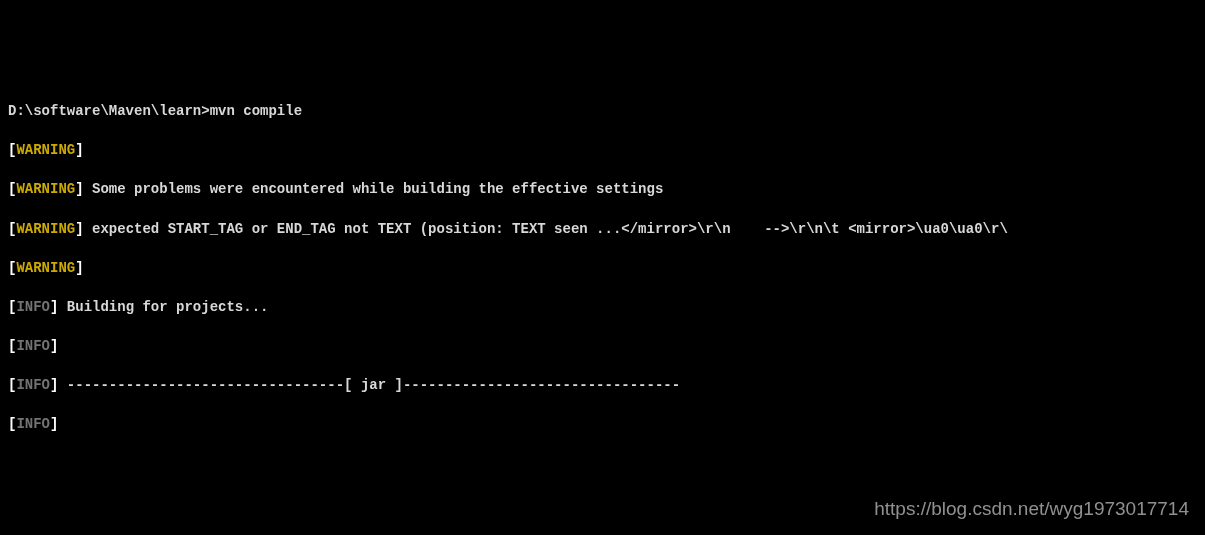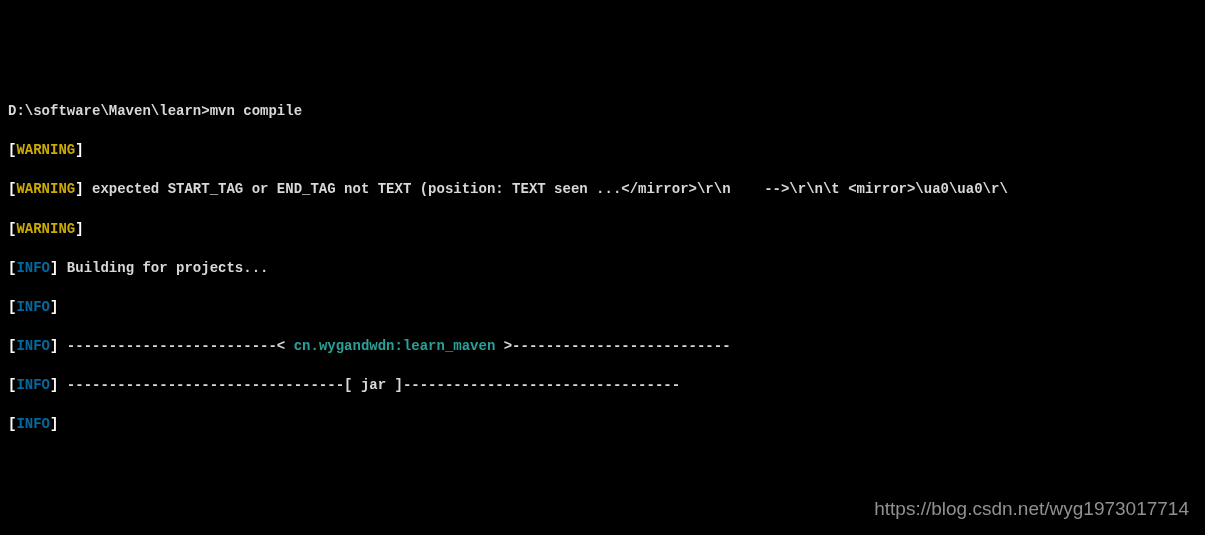--- a/index.html
+++ b/index.html
@@ -19,46 +19,46 @@
       overflow: hidden;
       position: relative;
       white-space: pre;
     }
     .line {
       display: block;
       font-weight: bold;
     }
     .bracket { color: #fff; }
     .warning { color: #ccaa00; }
-    .info { color: #0369a1; }
+    .info { color: #737373; }
     .white { color: #d8d8d8; }
     .teal { color: #2aa198; }
     .watermark {
       position: absolute;
       bottom: 12px;
       right: 16px;
       color: #aaa;
       font-family: Arial, sans-serif;
       font-size: 19px;
       opacity: 0.85;
     }
   </style>
 </head>
 <body>
 
 
 
 <div>
 <span class="line"><span class="white">D:\software\Maven\learn&gt;mvn compile</span></span>
 <span class="line"><span class="bracket">[</span><span class="warning">WARNING</span><span class="bracket">]</span></span>
+<span class="line"><span class="bracket">[</span><span class="warning">WARNING</span><span class="bracket">] </span><span class="white">Some problems were encountered while building the effective settings</span></span>
 <span class="line"><span class="bracket">[</span><span class="warning">WARNING</span><span class="bracket">] </span><span class="white">expected START_TAG or END_TAG not TEXT (position: TEXT seen ...&lt;/mirror&gt;\r\n    --&gt;\r\n\t &lt;mirror&gt;\ua0\ua0\r\</span></span>
 <span class="line"><span class="bracket">[</span><span class="warning">WARNING</span><span class="bracket">]</span></span>
 <span class="line"><span class="bracket">[</span><span class="info">INFO</span><span class="bracket">] </span><span class="white">Building for projects...</span></span>
 <span class="line"><span class="bracket">[</span><span class="info">INFO</span><span class="bracket">]</span></span>
-<span class="line"><span class="bracket">[</span><span class="info">INFO</span><span class="bracket">] </span><span class="white">-------------------------&lt; </span><span class="teal">cn.wygandwdn:learn_maven</span><span class="white"> &gt;--------------------------</span></span>
 <span class="line"><span class="bracket">[</span><span class="info">INFO</span><span class="bracket">] </span><span class="white">---------------------------------[ jar ]---------------------------------</span></span>
 <span class="line"><span class="bracket">[</span><span class="info">INFO</span><span class="bracket">]</span></span>
 
 
 
 
 
 
 
 

